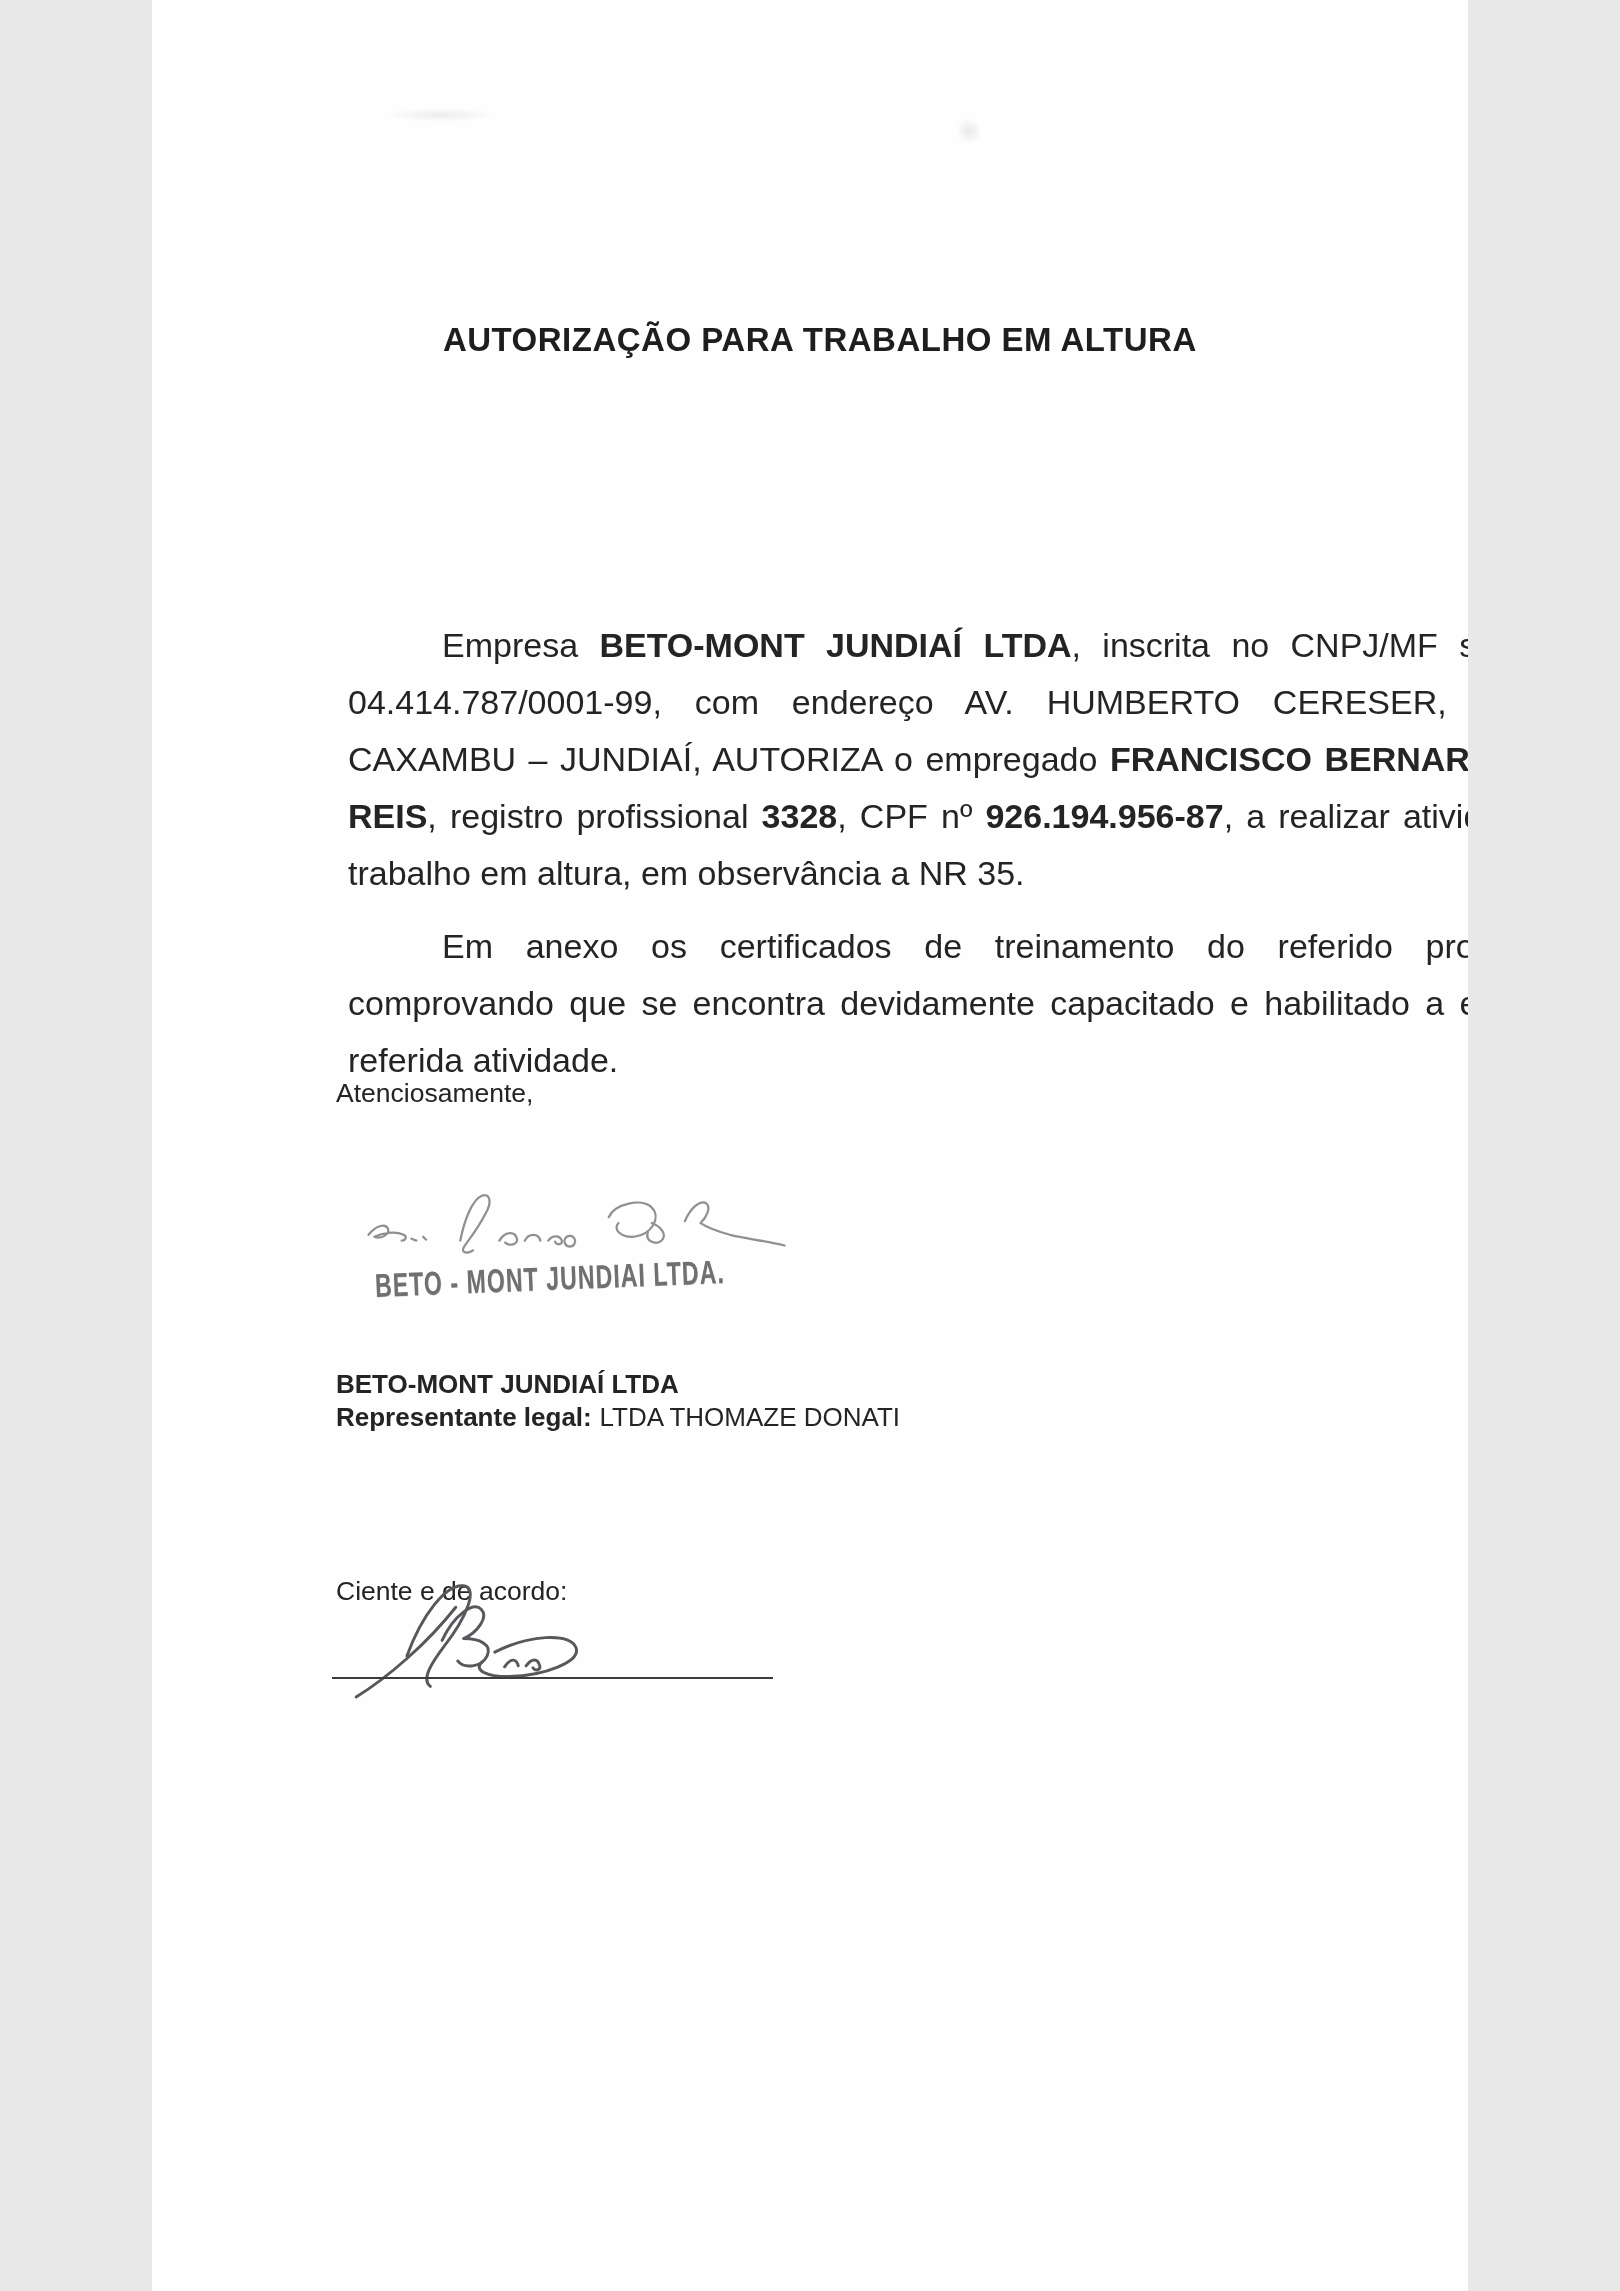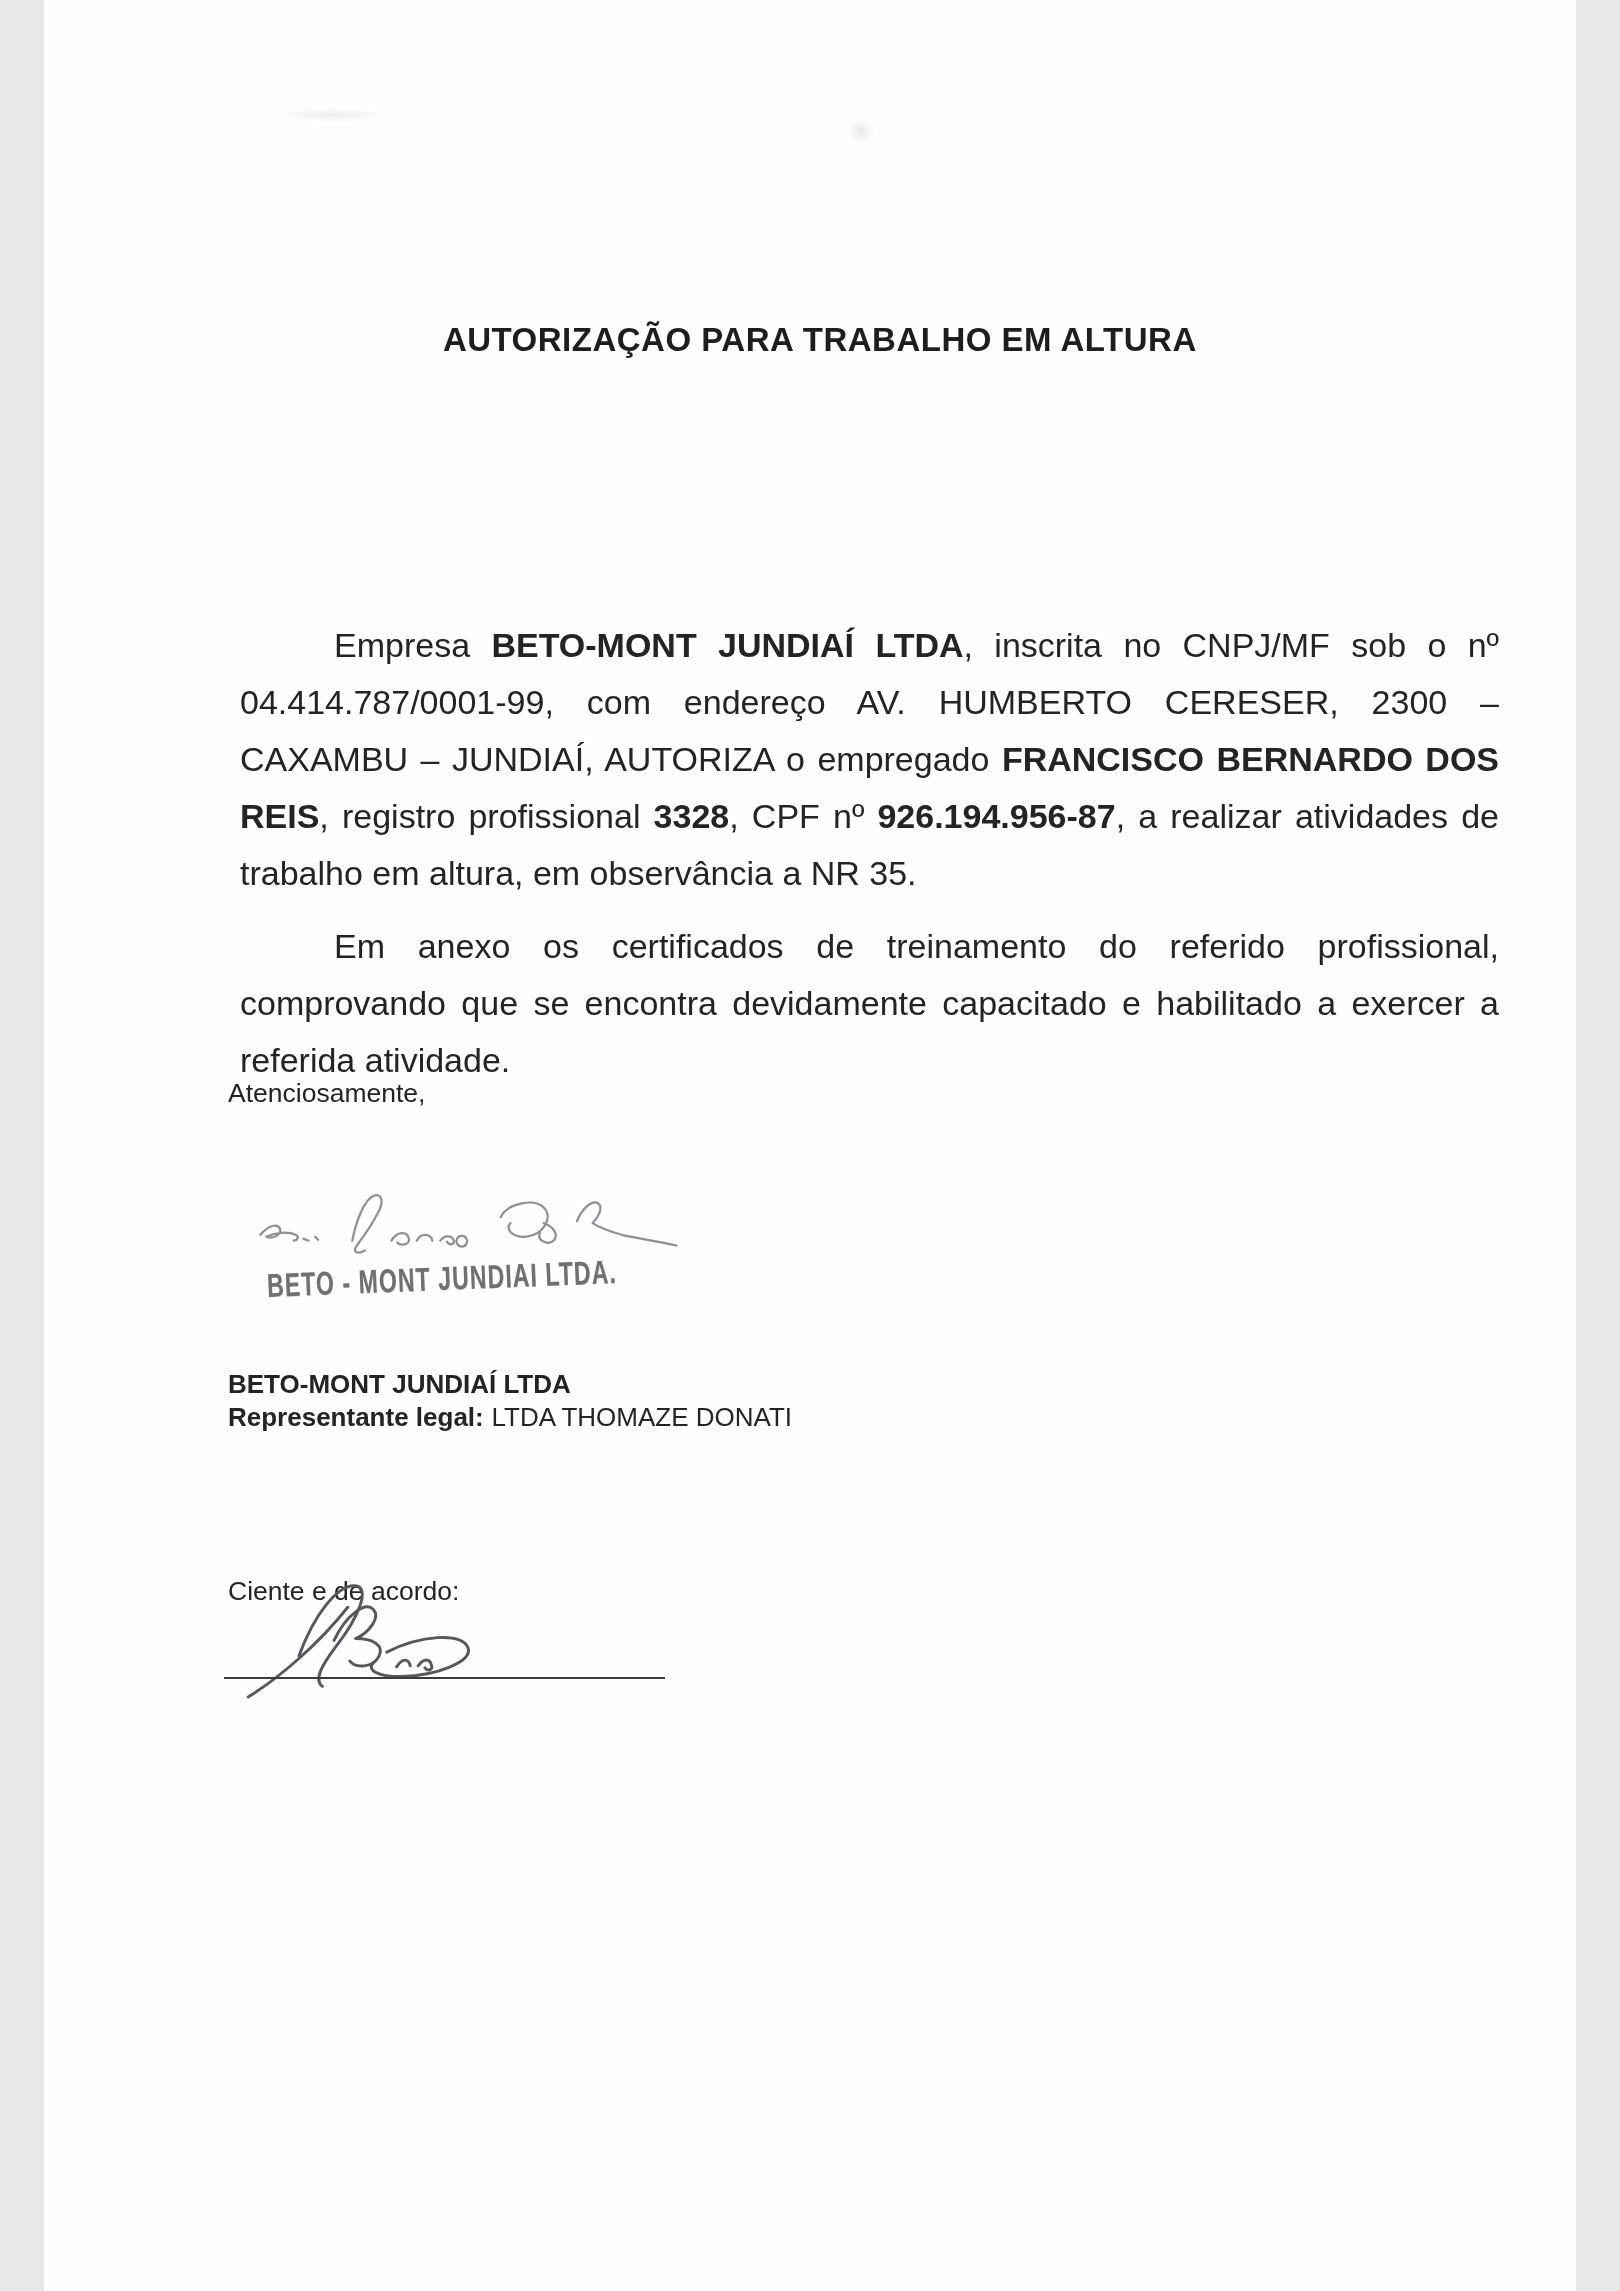--- a/index.html
+++ b/index.html
@@ -1,19 +1,19 @@
 <!DOCTYPE html>
 <html lang="pt"><head>
 <meta charset="utf-8">
 <title>AUTORIZAÇÃO PARA TRABALHO EM ALTURA</title>
 <style>
   html,body{margin:0;padding:0;background:#e8e8e8;}
   .page{
     position:relative;
-    width:1532px;
+    width:1316px;
     height:2292px;
     margin:0 auto;
     background:#fefefe;
     font-family:"Liberation Sans", sans-serif;
     color:#242424;
     overflow:hidden;
   }
   
   .smudge{position:absolute;border-radius:50%;pointer-events:none;}
   .smudge.s1{left:235px;top:108px;width:108px;height:13.7px;background:radial-gradient(closest-side,rgba(80,80,80,0.10),rgba(0,0,0,0));}

